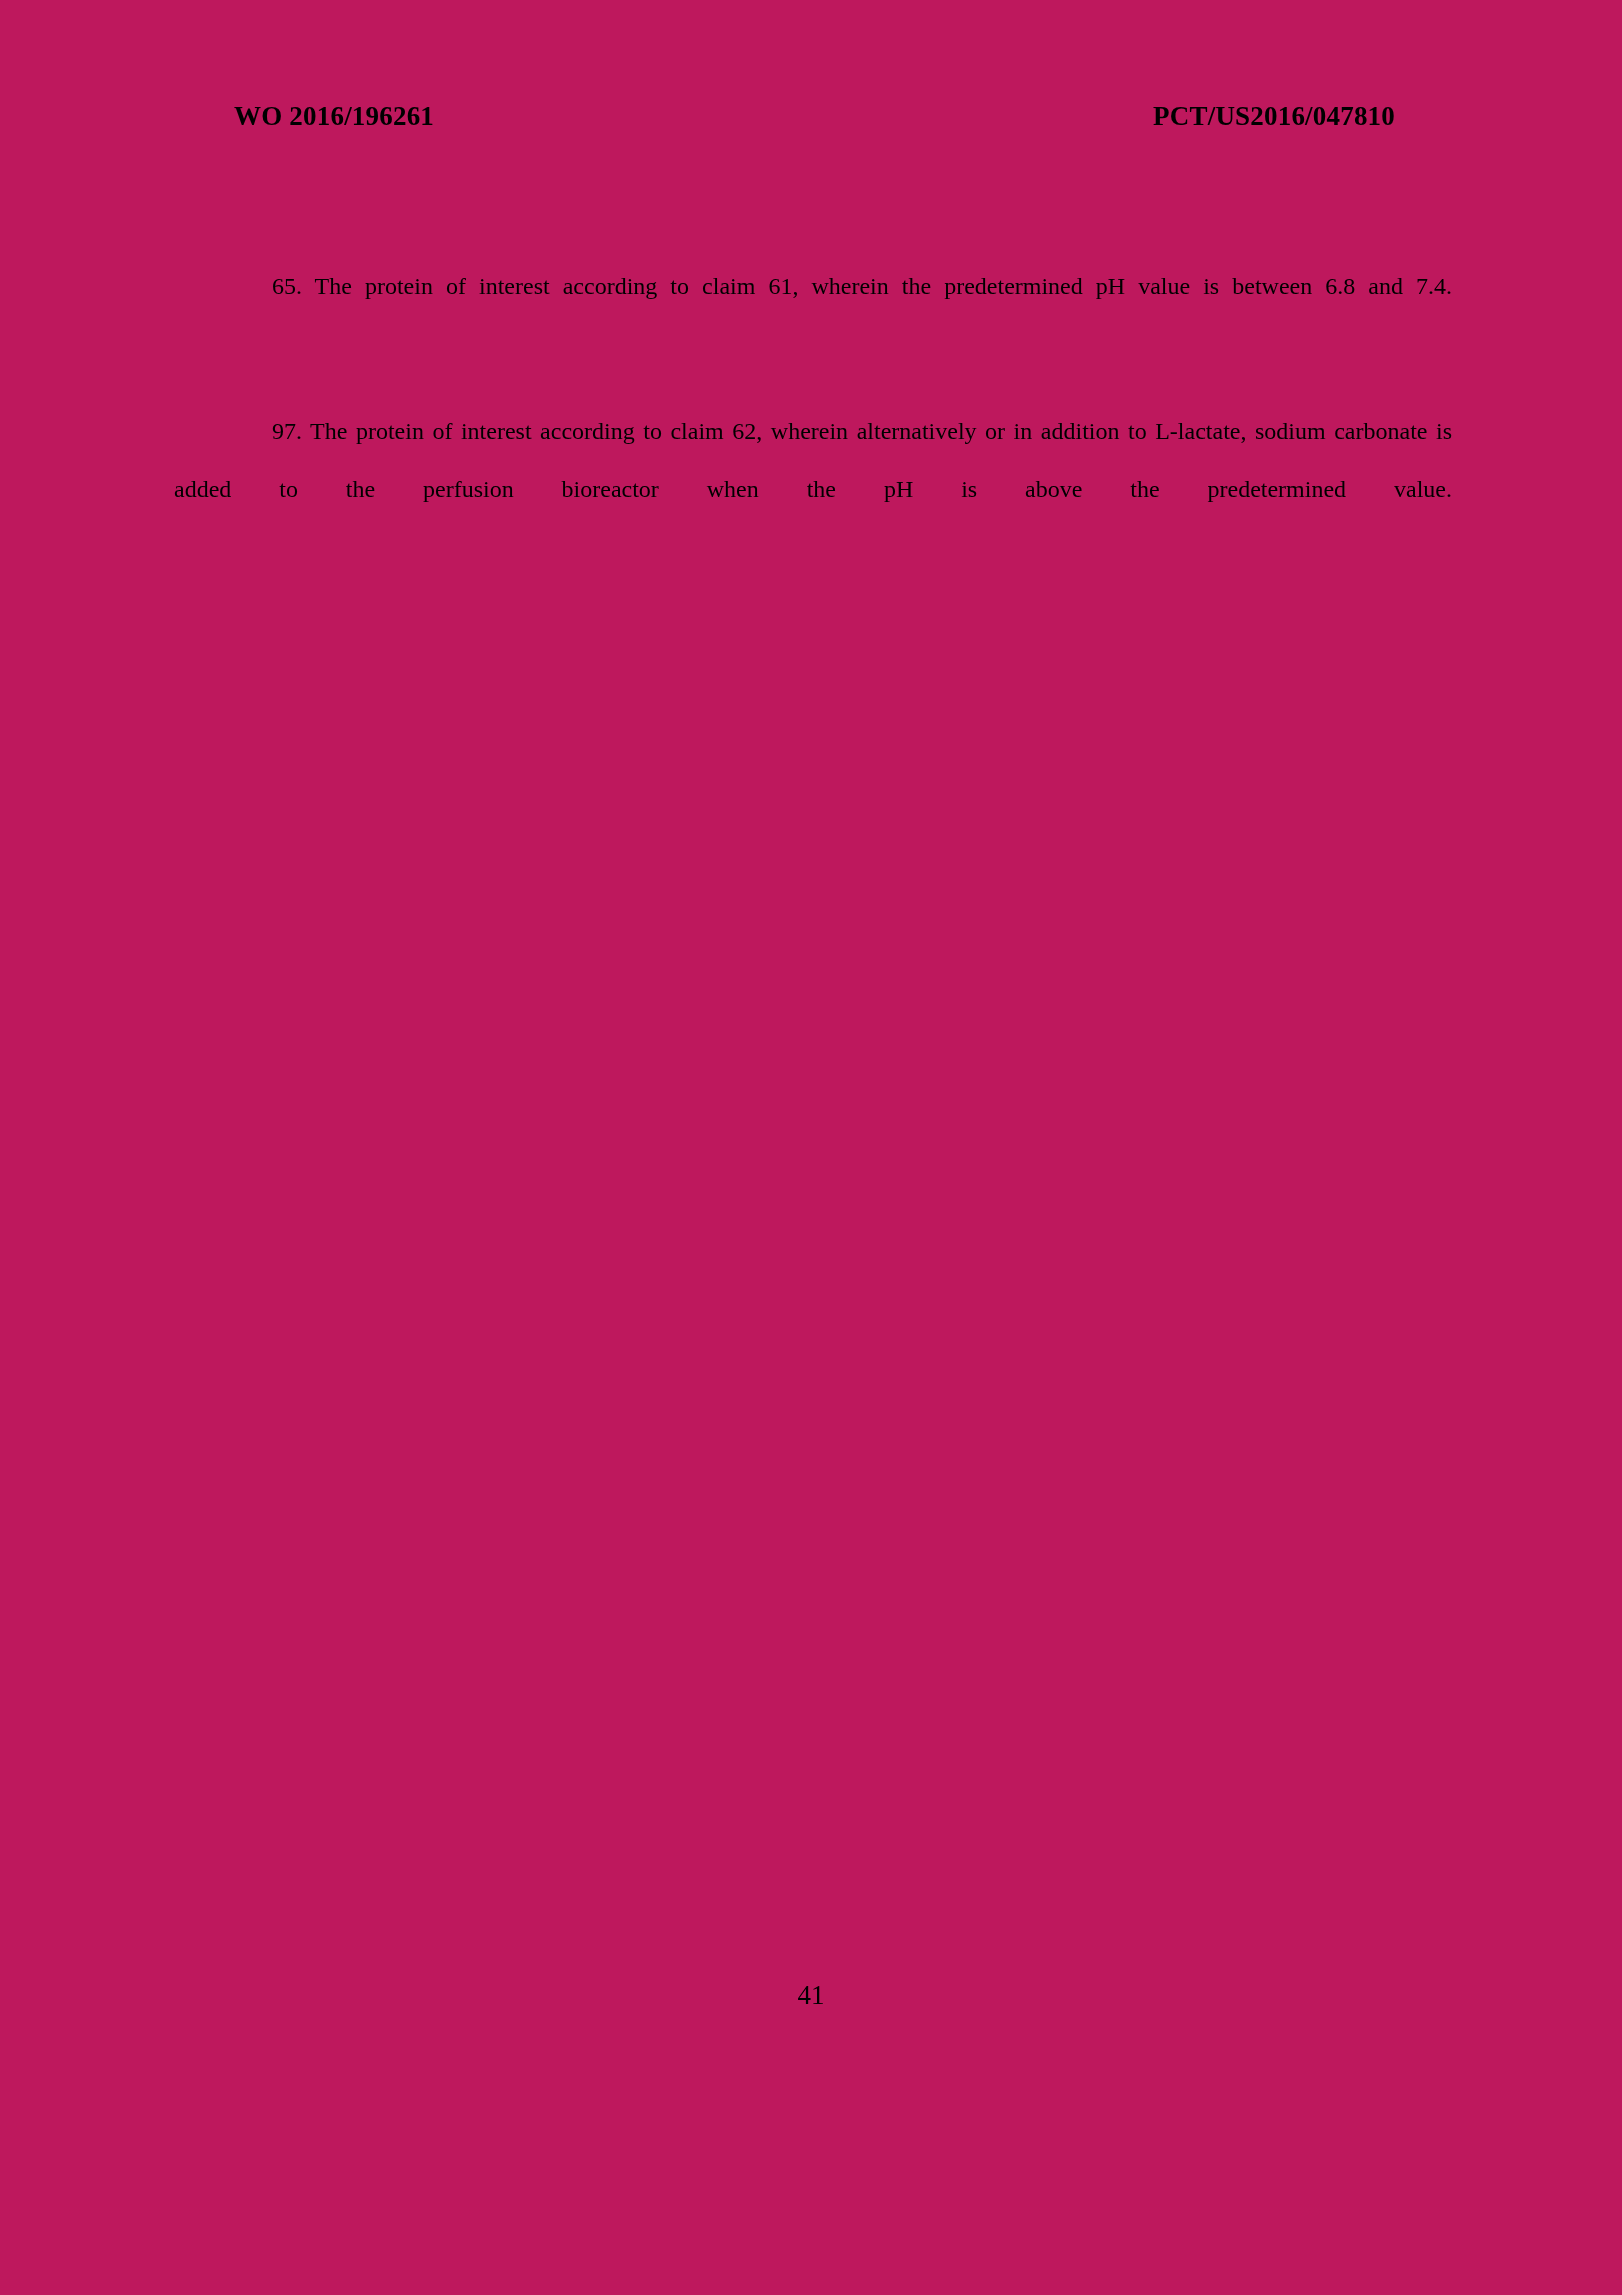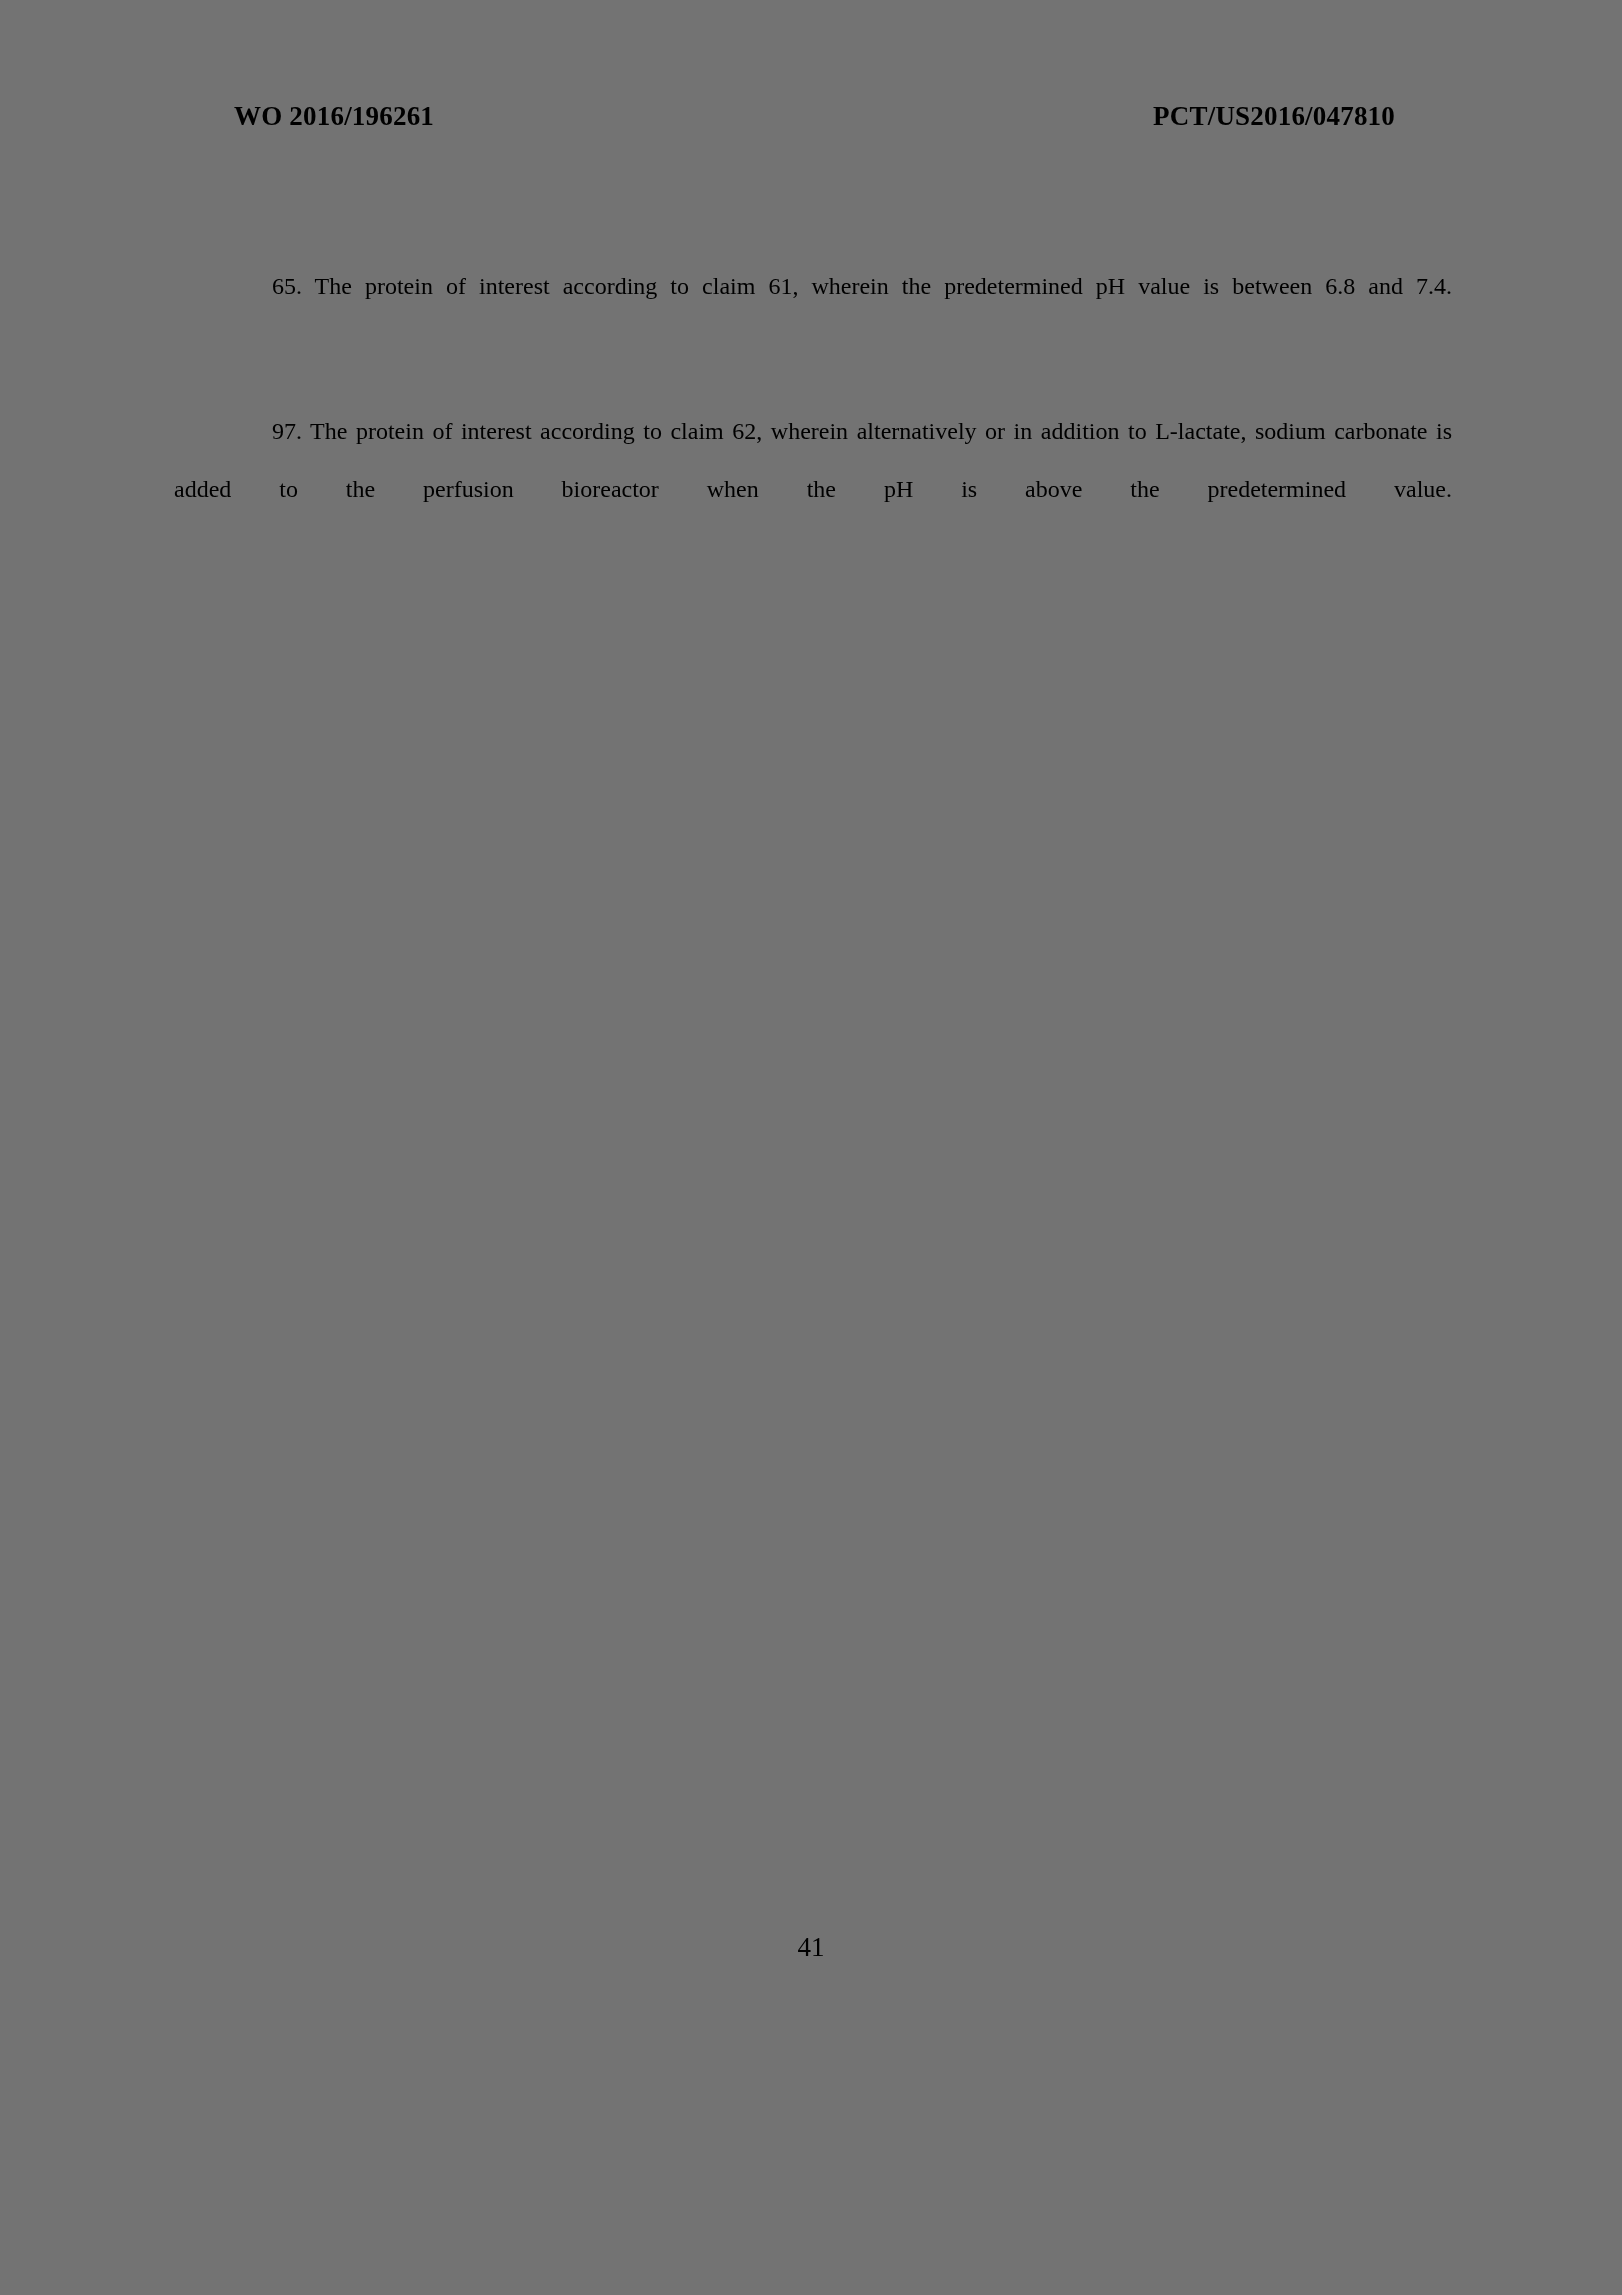--- a/index.html
+++ b/index.html
@@ -4,21 +4,21 @@
 <style>
   html, body {
     margin: 0;
     padding: 0;
     background: #ffffff;
   }
   .page {
     position: relative;
     width: 1622px;
     height: 2295px;
-    background: #737373;
+    background: #be185d;
     font-family: "Liberation Serif", "DejaVu Serif", serif;
     color: #000000;
     overflow: hidden;
     box-sizing: border-box;
   }
 
   
   .running-head {
     position: absolute;
     top: 103px;
@@ -63,21 +63,21 @@
     content: "";
     display: inline-block;
     width: 100%;
   }
 
   
   .folio {
     position: absolute;
     left: 0;
     right: 0;
-    top: 1934px;
+    top: 1982px;
     text-align: center;
     font-size: 27px;
     line-height: 1.0;
   }
 </style>
 </head>
 <body>
 
 <div class="page">
 

